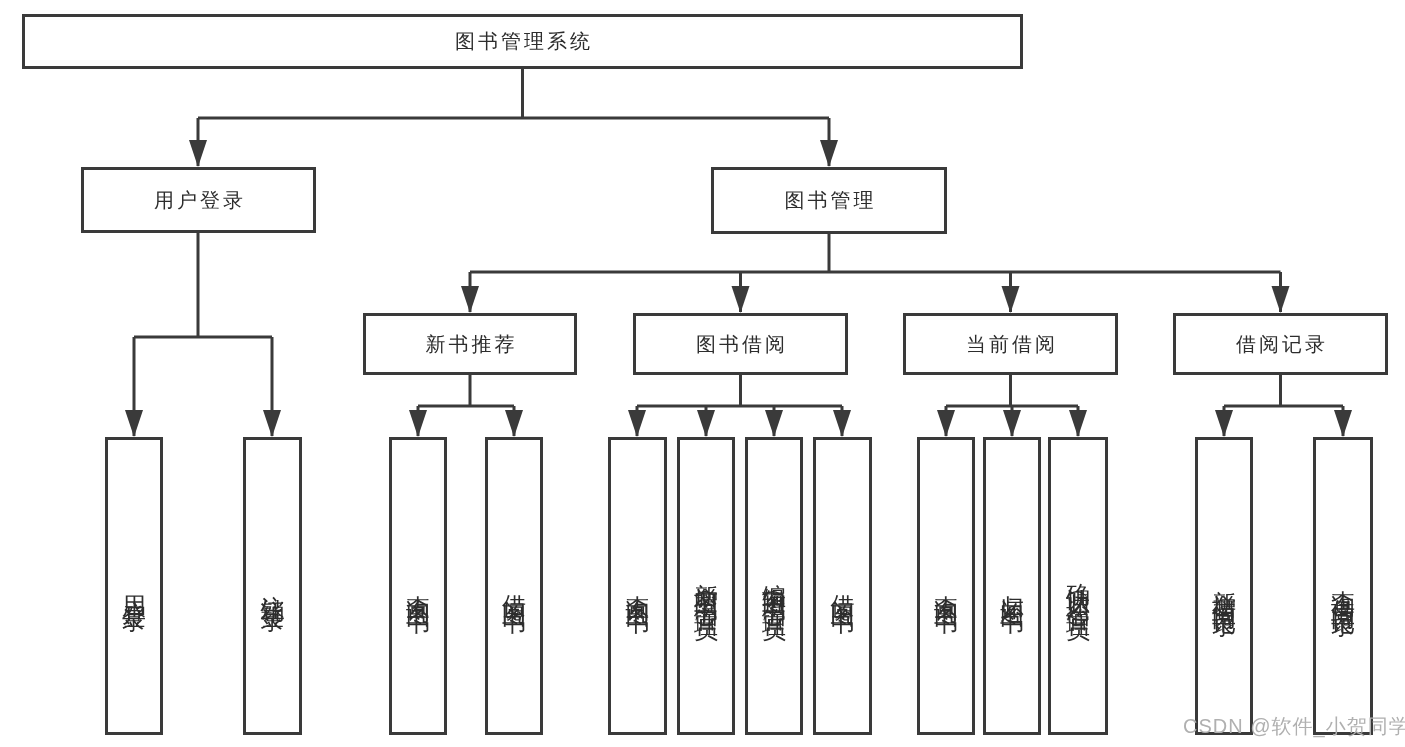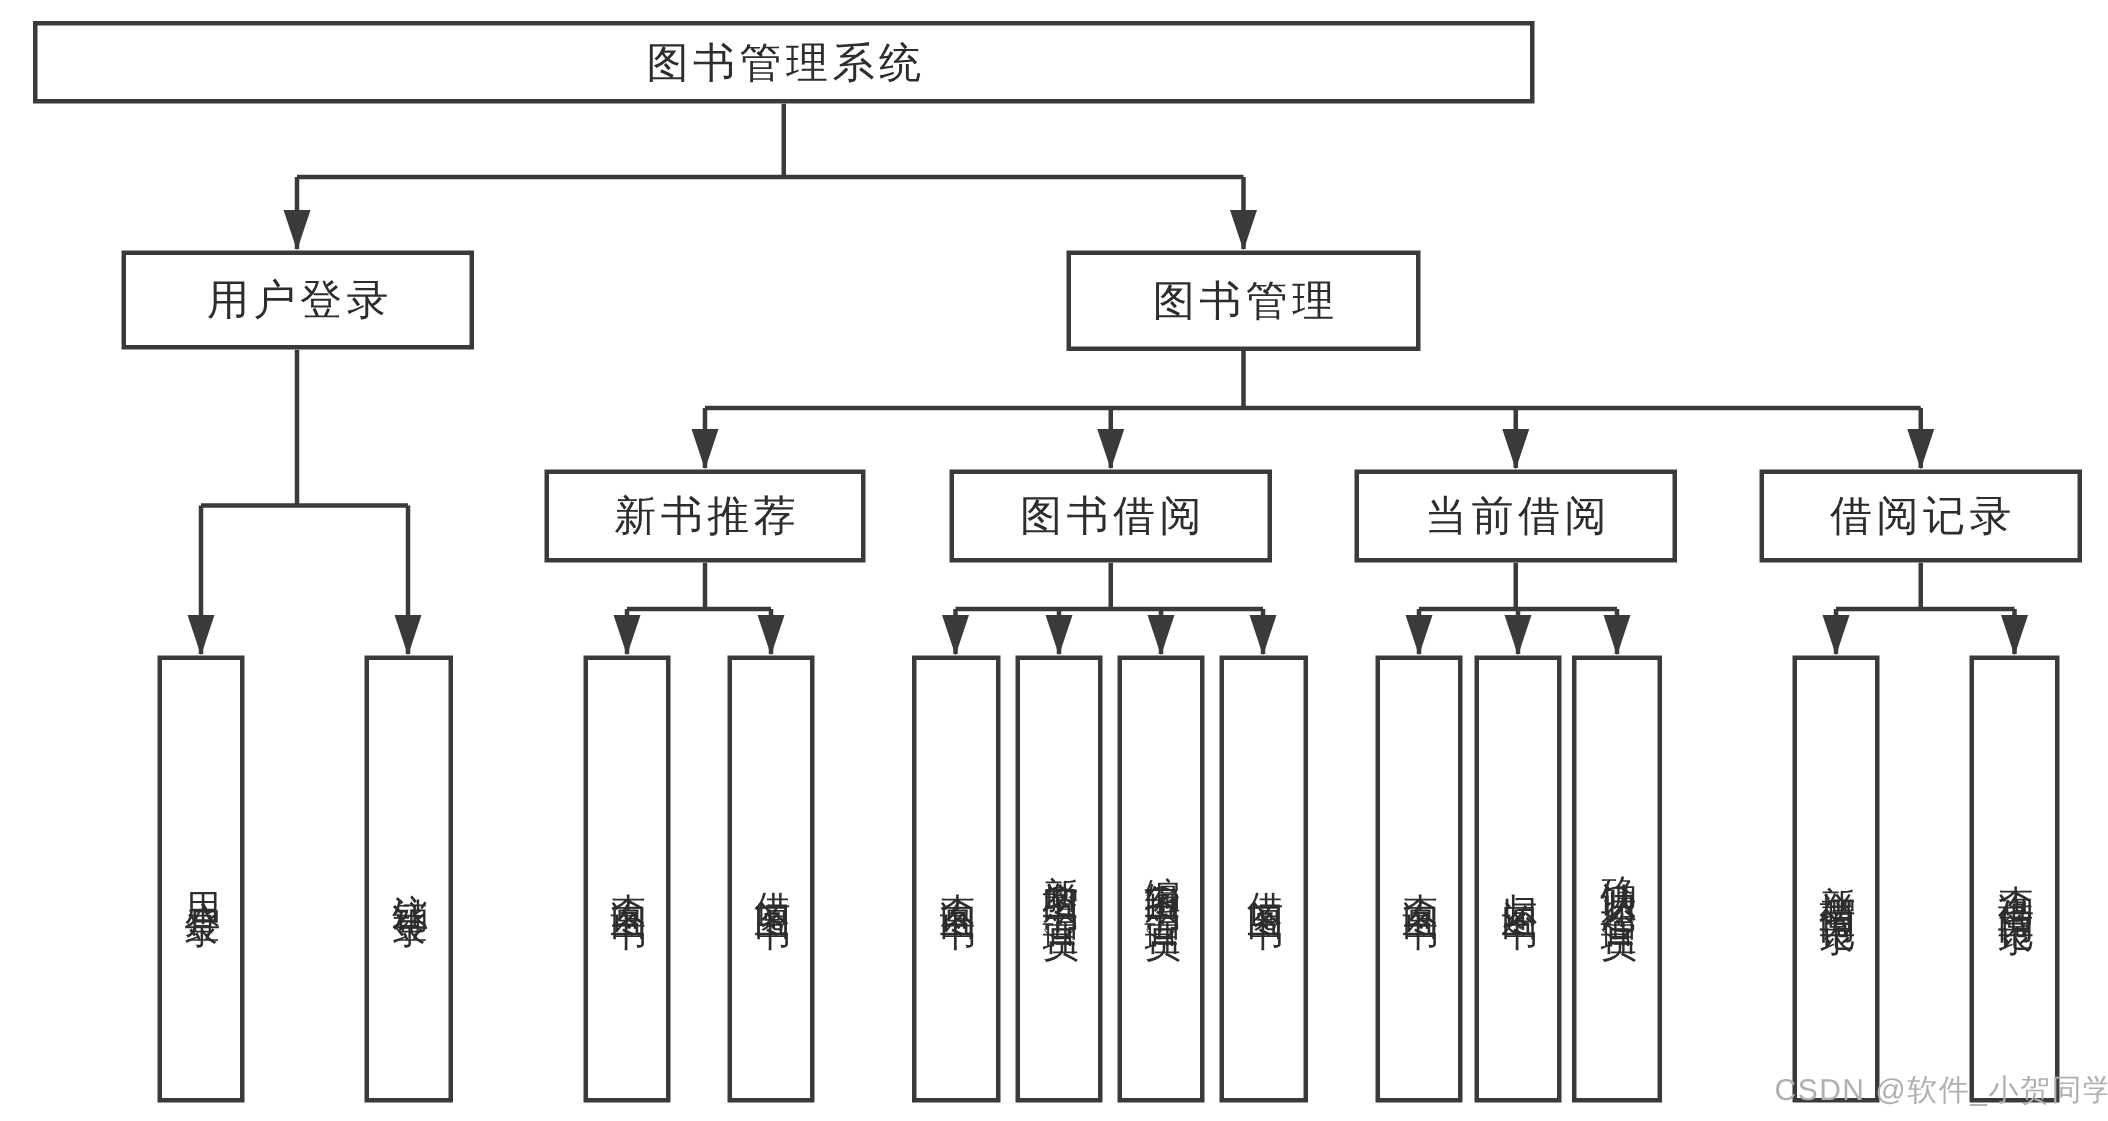--- a/index.html
+++ b/index.html
@@ -22,21 +22,21 @@
   .connector{stroke:var(--line);stroke-width:3;fill:none;}
   .arrowhead{fill:var(--line);stroke:none;}
   .node{
     position:absolute;box-sizing:border-box;
     background:var(--box-fill);
     border:3px solid var(--box-border);
     display:flex;align-items:center;justify-content:center;
     color:var(--text);
   }
   .hnode span{
-    font-size:28px;letter-spacing:3px;color:var(--text);
+    font-size:20px;letter-spacing:3px;color:var(--text);
     white-space:nowrap;text-indent:3px;
   }
   .vnode span{
     writing-mode:vertical-rl;
     text-orientation:mixed;
     font-size:24px;letter-spacing:5px;
     color:var(--text);
     line-height:1;
   }
   #watermark{

